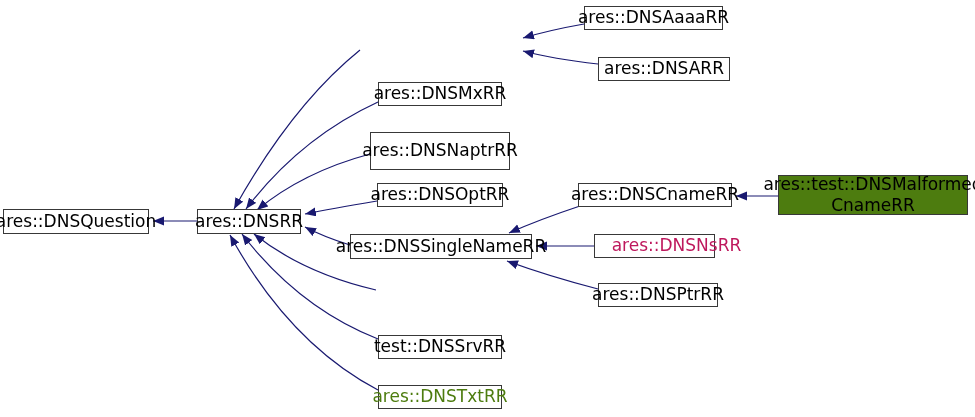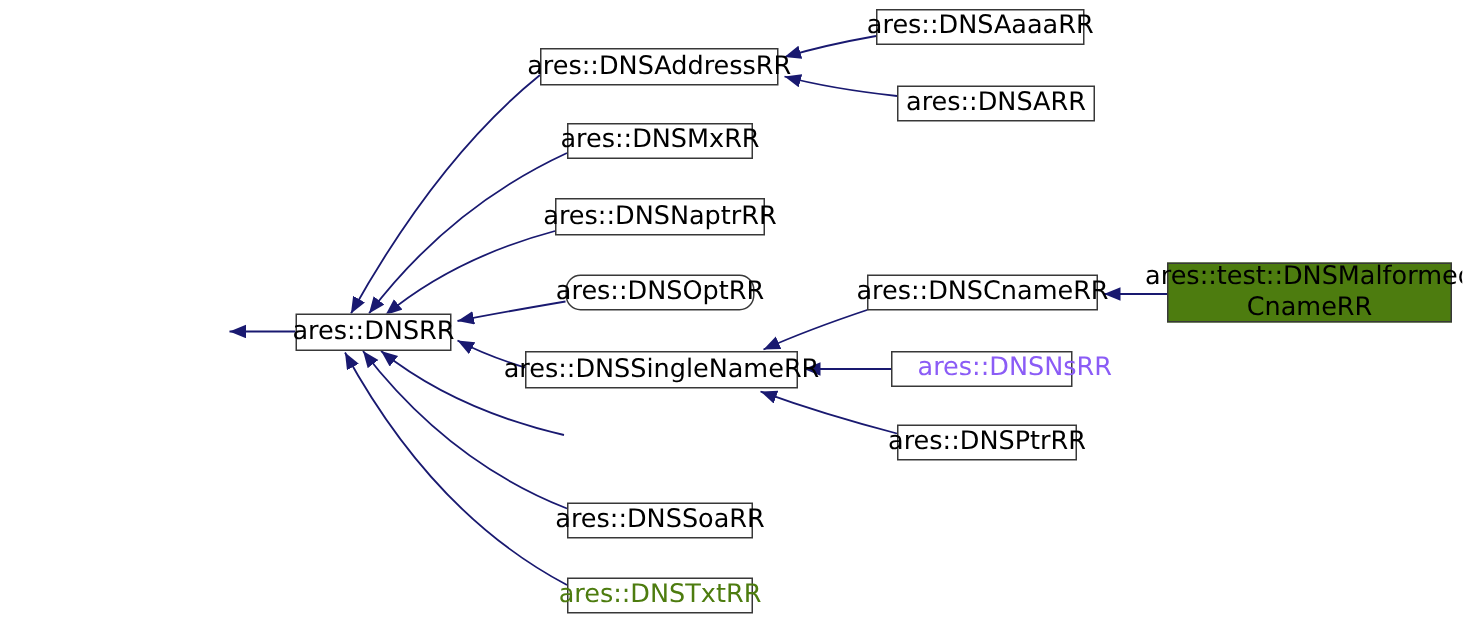--- a/index.html
+++ b/index.html
@@ -44,56 +44,56 @@
       <path d="M376,290 Q303,273 254,234" stroke="#191970" stroke-width="1.2" fill="none" marker-end="url(#arrowhead)"></path>
       <path d="M378,339 Q299,308 242,234" stroke="#191970" stroke-width="1.2" fill="none" marker-end="url(#arrowhead)"></path>
       <path d="M378,390 Q289,343 230,235" stroke="#191970" stroke-width="1.2" fill="none" marker-end="url(#arrowhead)"></path>
       <path d="M584,24 Q550,30 523,38" stroke="#191970" stroke-width="1.2" fill="none" marker-end="url(#arrowhead)"></path>
       <path d="M598,64 Q553,59 523,51" stroke="#191970" stroke-width="1.2" fill="none" marker-end="url(#arrowhead)"></path>
       <path d="M580,206 Q538,220 509,233" stroke="#191970" stroke-width="1.2" fill="none" marker-end="url(#arrowhead)"></path>
       <path d="M594,246 L536,246" stroke="#191970" stroke-width="1.2" fill="none" marker-end="url(#arrowhead)"></path>
       <path d="M598,289 Q548,276 507,261" stroke="#191970" stroke-width="1.2" fill="none" marker-end="url(#arrowhead)"></path>
       <path d="M778,196 L736,196" stroke="#191970" stroke-width="1.2" fill="none" marker-end="url(#arrowhead)"></path>
     </svg>
+<div class="node" style="left: 3px; top: 209px; width: 146px; height: 25px; border-color: rgb(56, 56, 56); background: rgb(255, 255, 255); color: rgb(0, 0, 0);">
+      <span class="node-label">ares::DNSQuestion</span>
+    </div>
     <div class="node" style="left: 197px; top: 209px; width: 104px; height: 25px; border-color: rgb(56, 56, 56); background: rgb(255, 255, 255); color: rgb(0, 0, 0);">
       <span class="node-label">ares::DNSRR</span>
-    </div>
-    <div class="node" style="left: 360px; top: 32px; width: 159px; height: 25px; border-color: rgb(56, 56, 56); background: rgb(255, 255, 255); color: rgb(0, 0, 0);">
-      <span class="node-label">ares::DNSAddressRR</span>
     </div>
     <div class="node" style="left: 584px; top: 6px; width: 139px; height: 24px; border-color: rgb(56, 56, 56); background: rgb(255, 255, 255); color: rgb(0, 0, 0);">
       <span class="node-label">ares::DNSAaaaRR</span>
     </div>
     <div class="node" style="left: 598px; top: 57px; width: 132px; height: 24px; border-color: rgb(56, 56, 56); background: rgb(255, 255, 255); color: rgb(0, 0, 0);">
       <span class="node-label">ares::DNSARR</span>
     </div>
     <div class="node" style="left: 378px; top: 82px; width: 124px; height: 24px; border-color: rgb(56, 56, 56); background: rgb(255, 255, 255); color: rgb(0, 0, 0);">
       <span class="node-label">ares::DNSMxRR</span>
     </div>
-    <div class="node" style="left: 370px; top: 132px; width: 140px; height: 25px; border-color: rgb(56, 56, 56); background: rgb(255, 255, 255); color: rgb(0, 0, 0);">
+    <div class="node" style="left: 370px; top: 132px; width: 140px; height: 38px; border-color: rgb(56, 56, 56); background: rgb(255, 255, 255); color: rgb(0, 0, 0);">
       <span class="node-label">ares::DNSNaptrRR</span>
     </div>
-    <div class="node" style="left: 377px; top: 183px; width: 126px; height: 24px; border-color: rgb(56, 56, 56); background: rgb(255, 255, 255); color: rgb(0, 0, 0); border-radius: 10px;">
+    <div class="node" style="left: 377px; top: 183px; width: 126px; height: 24px; border-color: rgb(56, 56, 56); background: rgb(255, 255, 255); color: rgb(0, 0, 0);">
       <span class="node-label">ares::DNSOptRR</span>
     </div>
     <div class="node" style="left: 350px; top: 234px; width: 182px; height: 25px; border-color: rgb(56, 56, 56); background: rgb(255, 255, 255); color: rgb(0, 0, 0);">
       <span class="node-label">ares::DNSSingleNameRR</span>
     </div>
     <div class="node" style="left: 578px; top: 183px; width: 154px; height: 24px; border-color: rgb(56, 56, 56); background: rgb(255, 255, 255); color: rgb(0, 0, 0);">
       <span class="node-label">ares::DNSCnameRR</span>
     </div>
     <div class="node" style="left: 778px; top: 175px; width: 190px; height: 40px; border-color: rgb(56, 56, 56); background: #4d7c0f; color: rgb(0, 0, 0); align-items: center;">
       <span class="node-label">ares::test::DNSMalformed
 CnameRR</span>
     </div>
-    <div class="node" style="left: 594px; top: 234px; width: 121px; height: 24px; border-color: rgb(56, 56, 56); background: rgb(255, 255, 255); color: #8b5cf6; padding-left: 44px;">
+    <div class="node" style="left: 594px; top: 234px; width: 121px; height: 24px; border-color: rgb(56, 56, 56); background: rgb(255, 255, 255); color: #be185d; padding-left: 44px;">
       <span class="node-label">ares::DNSNsRR</span>
     </div>
     <div class="node" style="left: 598px; top: 283px; width: 120px; height: 24px; border-color: rgb(56, 56, 56); background: rgb(255, 255, 255); color: rgb(0, 0, 0);">
       <span class="node-label">ares::DNSPtrRR</span>
     </div>
     <div class="node" style="left: 378px; top: 335px; width: 124px; height: 24px; border-color: rgb(56, 56, 56); background: rgb(255, 255, 255); color: rgb(0, 0, 0);">
-      <span class="node-label">ares::DNSSoaRR</span>
+      <span class="node-label">test::DNSSrvRR</span>
     </div>
     <div class="node" style="left: 378px; top: 385px; width: 124px; height: 24px; border-color: rgb(56, 56, 56); background: rgb(255, 255, 255); color: #4d7c0f;">
       <span class="node-label">ares::DNSTxtRR</span>
     </div>
   </div>
 
 </body></html>

